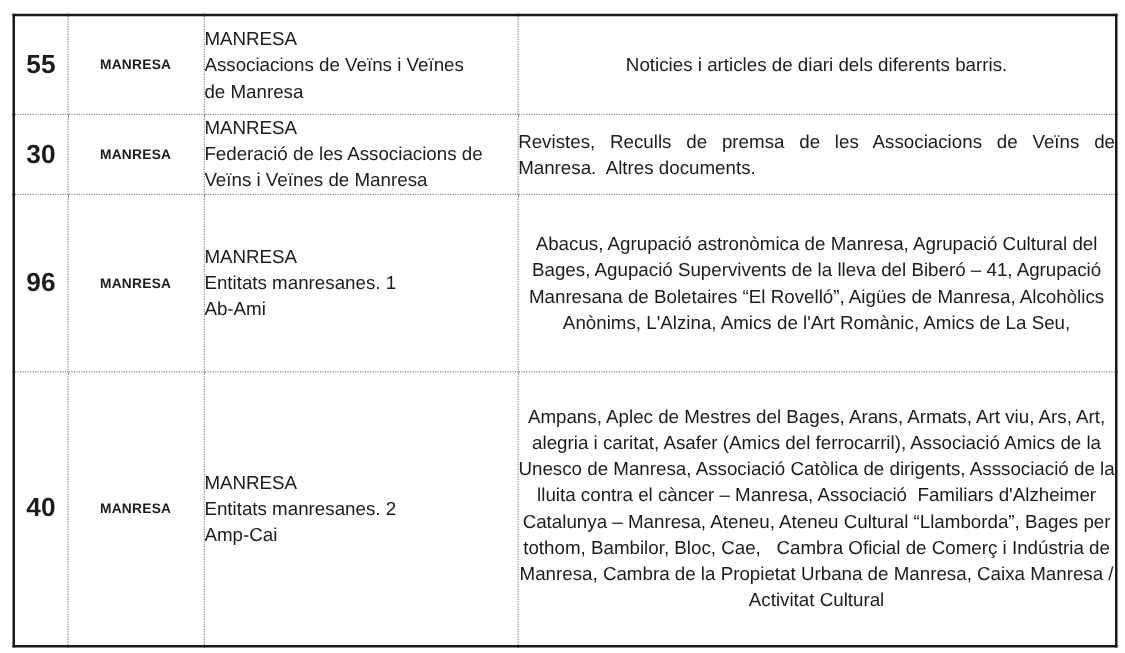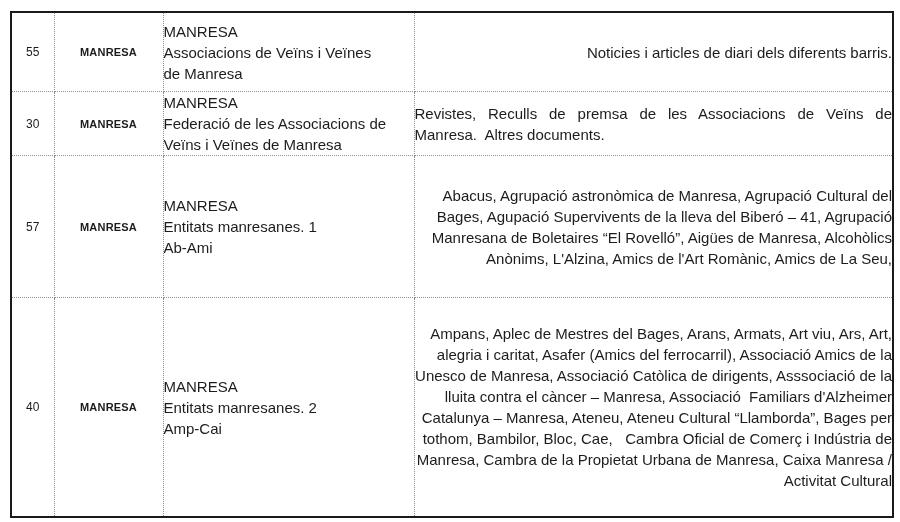--- a/index.html
+++ b/index.html
@@ -33,41 +33,41 @@
     vertical-align: middle;
     overflow: hidden;
     padding: 0;
   }
   tr.r0 td { height: 78px; }
   tr.r1 td { height: 62px; }
   tr.r2 td { height: 141px; }
   tr.r3 td { height: 218px; }
   td.num {
     text-align: center;
-    font-weight: normal;
-    font-size: 12px;
+    font-weight: bold;
+    font-size: 21px;
   }
   td.terr {
     text-align: center;
     font-weight: bold;
     font-size: 11px;
     letter-spacing: 0.2px;
   }
   td.title {
     font-size: 15px;
     line-height: 21px;
     padding: 2px 4px 2px 5px;
     white-space: pre-line;
     text-align: left;
   }
   td.desc {
     font-size: 15px;
     line-height: 21px;
     padding: 2px 5px 2px 6px;
-    text-align: right;
+    text-align: center;
   }
   td.desc.justify {
     text-align: justify;
   }
 </style>
 </head>
 <body>
 
 <div class="page">
   <table class="inv">
@@ -88,21 +88,21 @@
       </tr>
       <tr class="r1">
         <td class="num">30</td>
         <td class="terr">MANRESA</td>
         <td class="title">MANRESA
 Federació de les Associacions de
 Veïns i Veïnes de Manresa</td>
         <td class="desc justify">Revistes, Reculls de premsa de les Associacions de Veïns de Manresa.&nbsp; Altres documents.</td>
       </tr>
       <tr class="r2">
-        <td class="num">57</td>
+        <td class="num">96</td>
         <td class="terr">MANRESA</td>
         <td class="title">MANRESA
 Entitats manresanes. 1
 Ab-Ami</td>
         <td class="desc">Abacus, Agrupació astronòmica de Manresa, Agrupació Cultural del Bages, Agupació Supervivents de la lleva del Biberó – 41, Agrupació Manresana de Boletaires “El Rovelló”, Aigües de Manresa, Alcohòlics Anònims, L'Alzina, Amics de l'Art Romànic, Amics de La Seu,</td>
       </tr>
       <tr class="r3">
         <td class="num">40</td>
         <td class="terr">MANRESA</td>
         <td class="title">MANRESA

